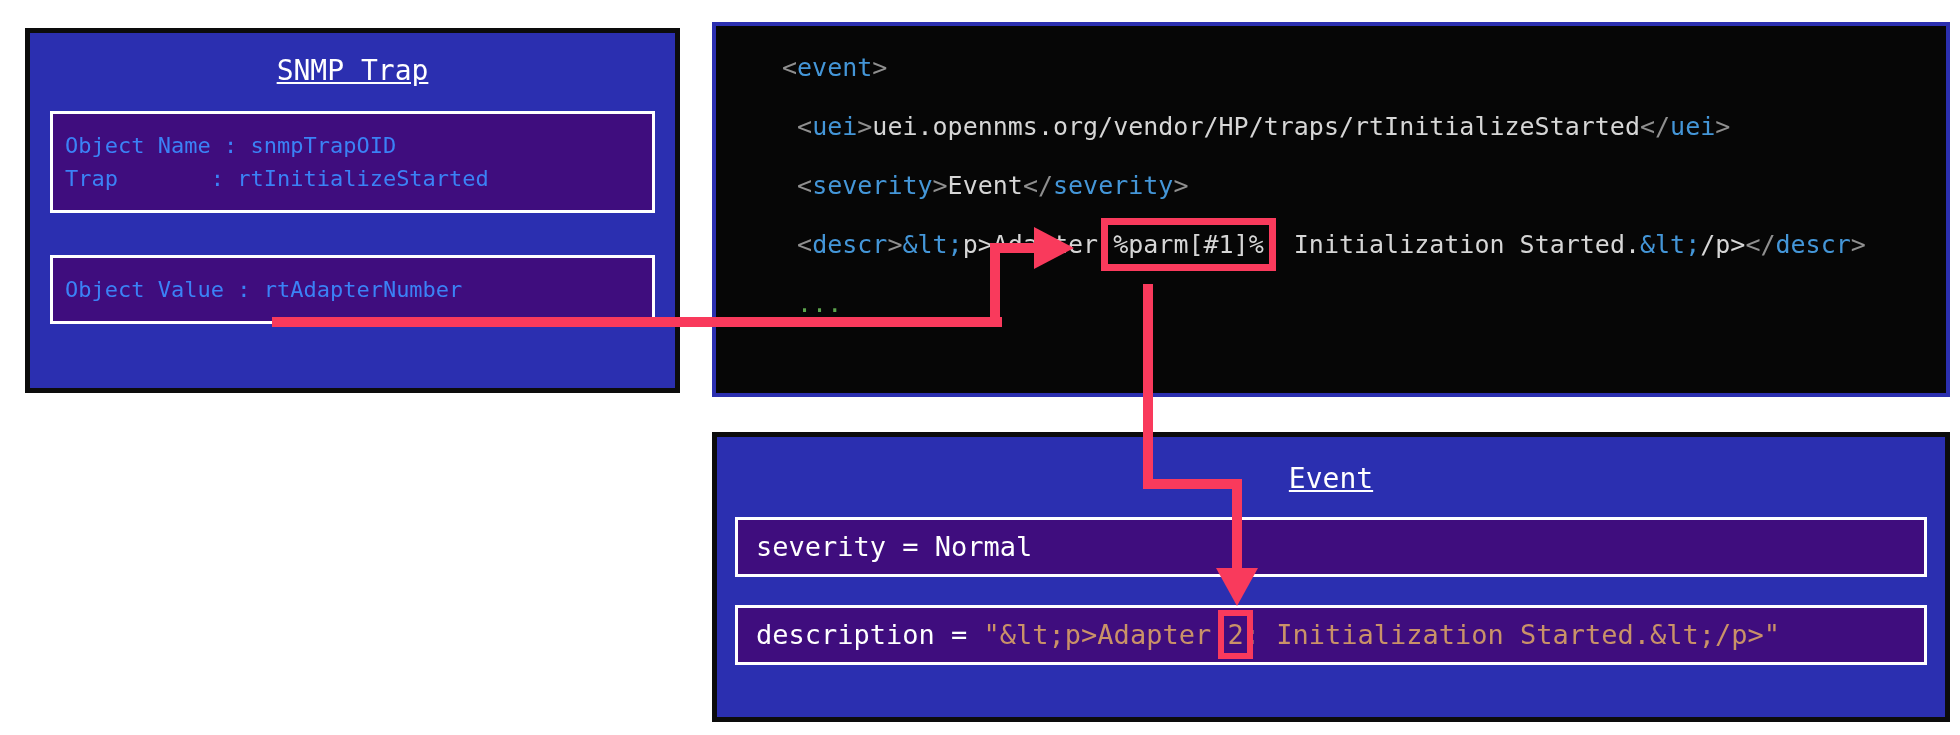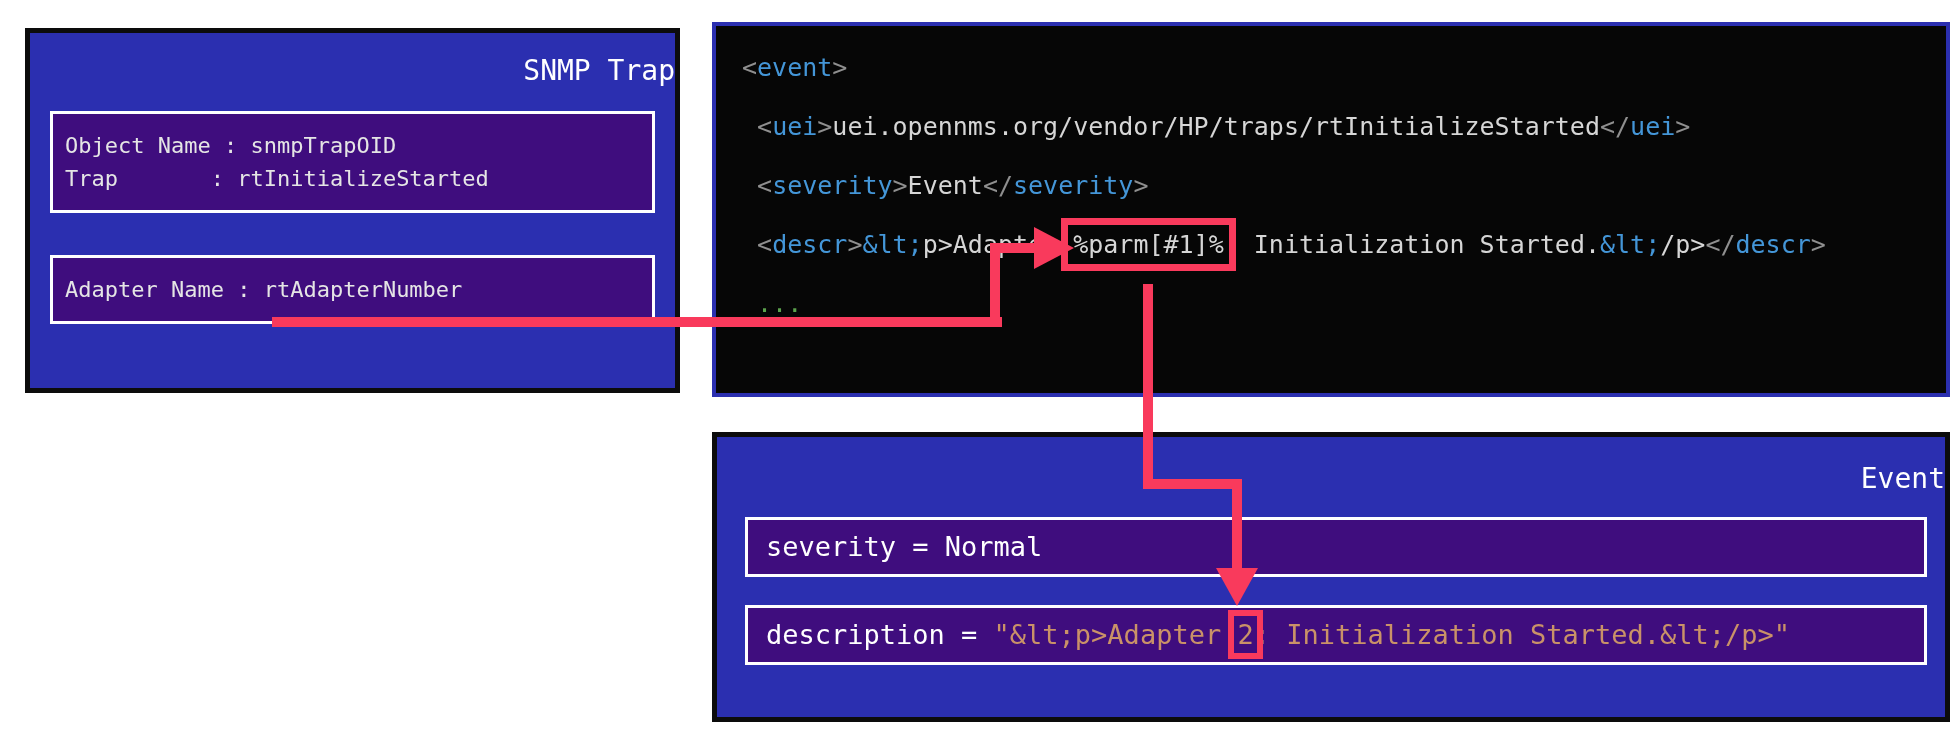--- a/index.html
+++ b/index.html
@@ -8,38 +8,38 @@
     position: relative; width: 1960px; height: 735px; background: #ffffff;
     font-family: "DejaVu Sans Mono", monospace; overflow: hidden;
   }
 
   
   .trap-box {
     position: absolute; left: 25px; top: 28px; width: 655px; height: 365px;
     background: var(--boxBlue); border: 5px solid var(--borderBlack);
   }
   .box-title {
-    text-align: right; color: #ffffff; font-size: 28px; line-height: 40px; margin-top: 18px;
+    text-align: center; color: #ffffff; font-size: 28px; line-height: 40px; margin-top: 18px; text-decoration: underline;
   }
   .field-box {
     position: absolute; left: 20px; right: 20px;
     background: var(--boxPurple); border: 3px solid #ffffff;
-    padding: 15px 0 15px 12px; color: #e5e5e5;
+    padding: 15px 0 15px 12px; color: #3b82f6;
   }
   .field-line { white-space: pre; font-size: 22px; line-height: 33px; }
   .trap-row1 { top: 78px; }
   .trap-row2 { top: 222px; }
 
   
   .code-box {
     position: absolute; left: 712px; top: 22px; width: 1238px; height: 375px;
     background: var(--codeBg); border: 4px solid var(--boxBlue);
     padding: 12px 0 0 26px;
   }
-  .code-line { white-space: pre; font-size: 25px; line-height: 59px; height: 59px; }
+  .code-line { white-space: pre; font-size: 25px; line-height: 59px; height: 59px; margin-left: 40px; }
   .c-txt   { color: var(--codeText); }
   .c-br    { color: var(--bracketGray); }
   .c-tag   { color: var(--tagBlue); }
   .c-ent   { color: var(--tagBlue); }
   .c-green { color: var(--dotsGreen); }
 
   
   .hl-parm  { outline: 7px solid var(--arrowPink); outline-offset: 5px; }
   .hl-trap2 { outline: 7px solid var(--arrowPink); outline-offset: 4px; }
   .hl-desc2 { outline: 6px solid var(--arrowPink); outline-offset: 3px; }
@@ -47,21 +47,21 @@
   
   .event-box {
     position: absolute; left: 712px; top: 432px; width: 1238px; height: 290px;
     background: var(--boxBlue); border: 5px solid var(--borderBlack);
   }
   .event-box .box-title { margin-top: 22px; }
   .event-row {
     position: absolute; left: 18px; right: 18px;
     background: var(--boxPurple); border: 3px solid #ffffff;
     padding: 11px 0 11px 18px; font-size: 27px; line-height: 32px;
-    color: #ffffff; white-space: pre; margin-left: 10px;
+    color: #ffffff; white-space: pre;
   }
   .row-severity { top: 80px; }
   .row-description { top: 168px; }
   .tan { color: var(--stringTan); }
 
   
   .arrow-seg { position: absolute; background: var(--arrowPink); z-index: 6; }
   .arrow-head-right {
     position: absolute; width: 0; height: 0; z-index: 6;
     border-top: 21px solid transparent; border-bottom: 21px solid transparent;
@@ -88,21 +88,21 @@
 
   <div class="trap-box">
     <div class="box-title">SNMP Trap</div>
 
     <div class="field-box trap-row1">
       <div class="field-line">Object Name : snmpTrapOID</div>
       <div class="field-line">Trap       : rtInitializeStarted</div>
     </div>
 
     <div class="field-box trap-row2">
-      <div class="field-line">Adapter Name : rtAdapterNumber</div>
+      <div class="field-line">Object Value : rtAdapterNumber</div>
     </div>
   </div>
 
   <div class="code-box">
     <div class="code-line"><span class="c-br">&lt;</span><span class="c-tag">event</span><span class="c-br">&gt;</span></div>
 
     <div class="code-line"><span class="c-txt"> </span><span class="c-br">&lt;</span><span class="c-tag">uei</span><span class="c-br">&gt;</span><span class="c-txt">uei.opennms.org/vendor/HP/traps/rtInitializeStarted</span><span class="c-br">&lt;/</span><span class="c-tag">uei</span><span class="c-br">&gt;</span></div>
 
     <div class="code-line"><span class="c-txt"> </span><span class="c-br">&lt;</span><span class="c-tag">severity</span><span class="c-br">&gt;</span><span class="c-txt">Event</span><span class="c-br">&lt;/</span><span class="c-tag">severity</span><span class="c-br">&gt;</span></div>
 

